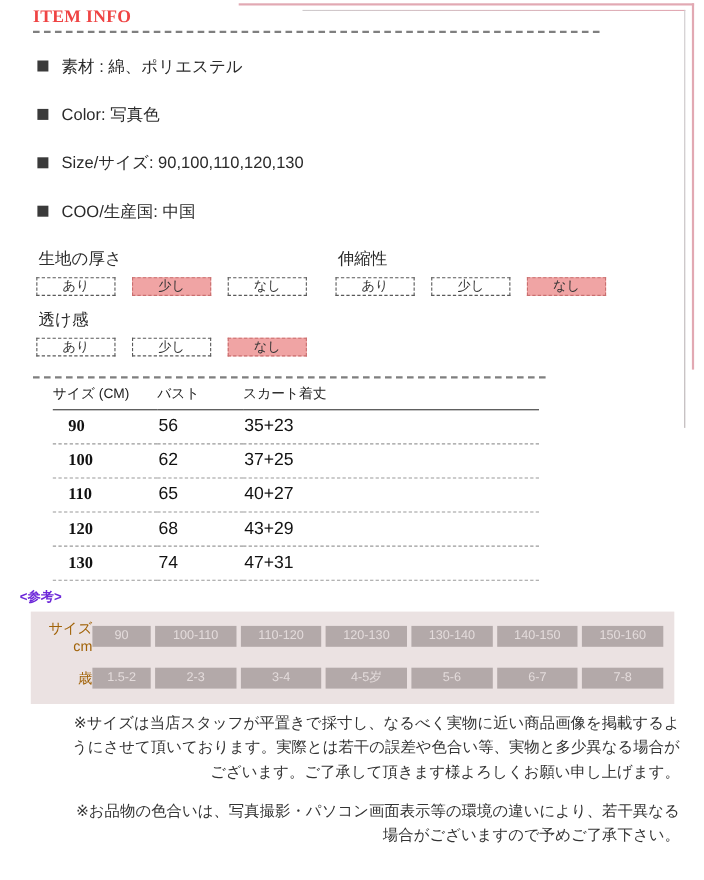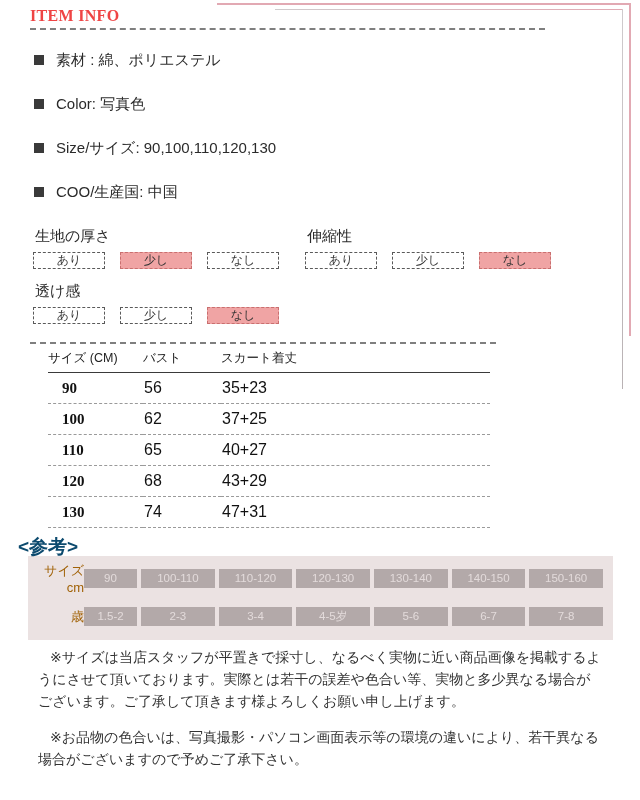--- a/index.html
+++ b/index.html
@@ -55,30 +55,30 @@
   .size-table th{
     font-size:12.5px;font-weight:normal;text-align:left;color:#222;
     padding:0 0 5px 0;border-bottom:1.5px solid #3a3a3a;height:15px;
   }
   .size-table td{
     height:28px;border-bottom:1px dashed #9a9a9a;vertical-align:middle;color:#111;
   }
   .size-table td.c0{font-family:"Liberation Serif","DejaVu Serif",serif;font-weight:bold;font-size:15px;padding-left:14px;}
   .size-table td.c1,.size-table td.c2{font-size:16px;margin-top:15px;}
 
-  .ref-label{margin:6px 0 0 -12px;font-size:19px;font-weight:bold;color:#0c4a6e;height:18px;}
+  .ref-label{margin:6px 0 0 -12px;font-size:12px;font-weight:bold;color:#6d28d9;height:18px;}
   .ref-table{background:var(--ref-table-bg);width:585px;margin:4px 0 0 -2px;padding:6px 0 14px 0;}
   .ref-row{display:flex;align-items:center;}
   .ref-row+.ref-row{margin-top:12px;}
   .ref-row-label{width:56px;text-align:right;font-size:13px;color:#a16207;flex:0 0 auto;}
   .ref-cells{display:flex;flex:1;gap:4px;padding-right:10px;}
   .ref-cell{flex:1;height:19px;line-height:19px;text-align:center;background:var(--ref-cell-bg);color:var(--ref-cell-text);font-size:11.5px;}
   .ref-cell.first{flex:0.72;}
 
-  .notes{margin:6px 0 0 8px;width:580px;}
+  .notes{margin:6px 0 0 8px;width:580px;text-align:right;}
   .notes p{white-space:pre-line;text-indent:12px;margin:0 0 14px 0;font-size:14px;line-height:22px;color:#333;}
 </style>
 </head>
 <body>
 
 <div class="page">
 
   <div class="frame-h1"></div>
   <div class="frame-v1"></div>
   <div class="frame-h2"></div>

